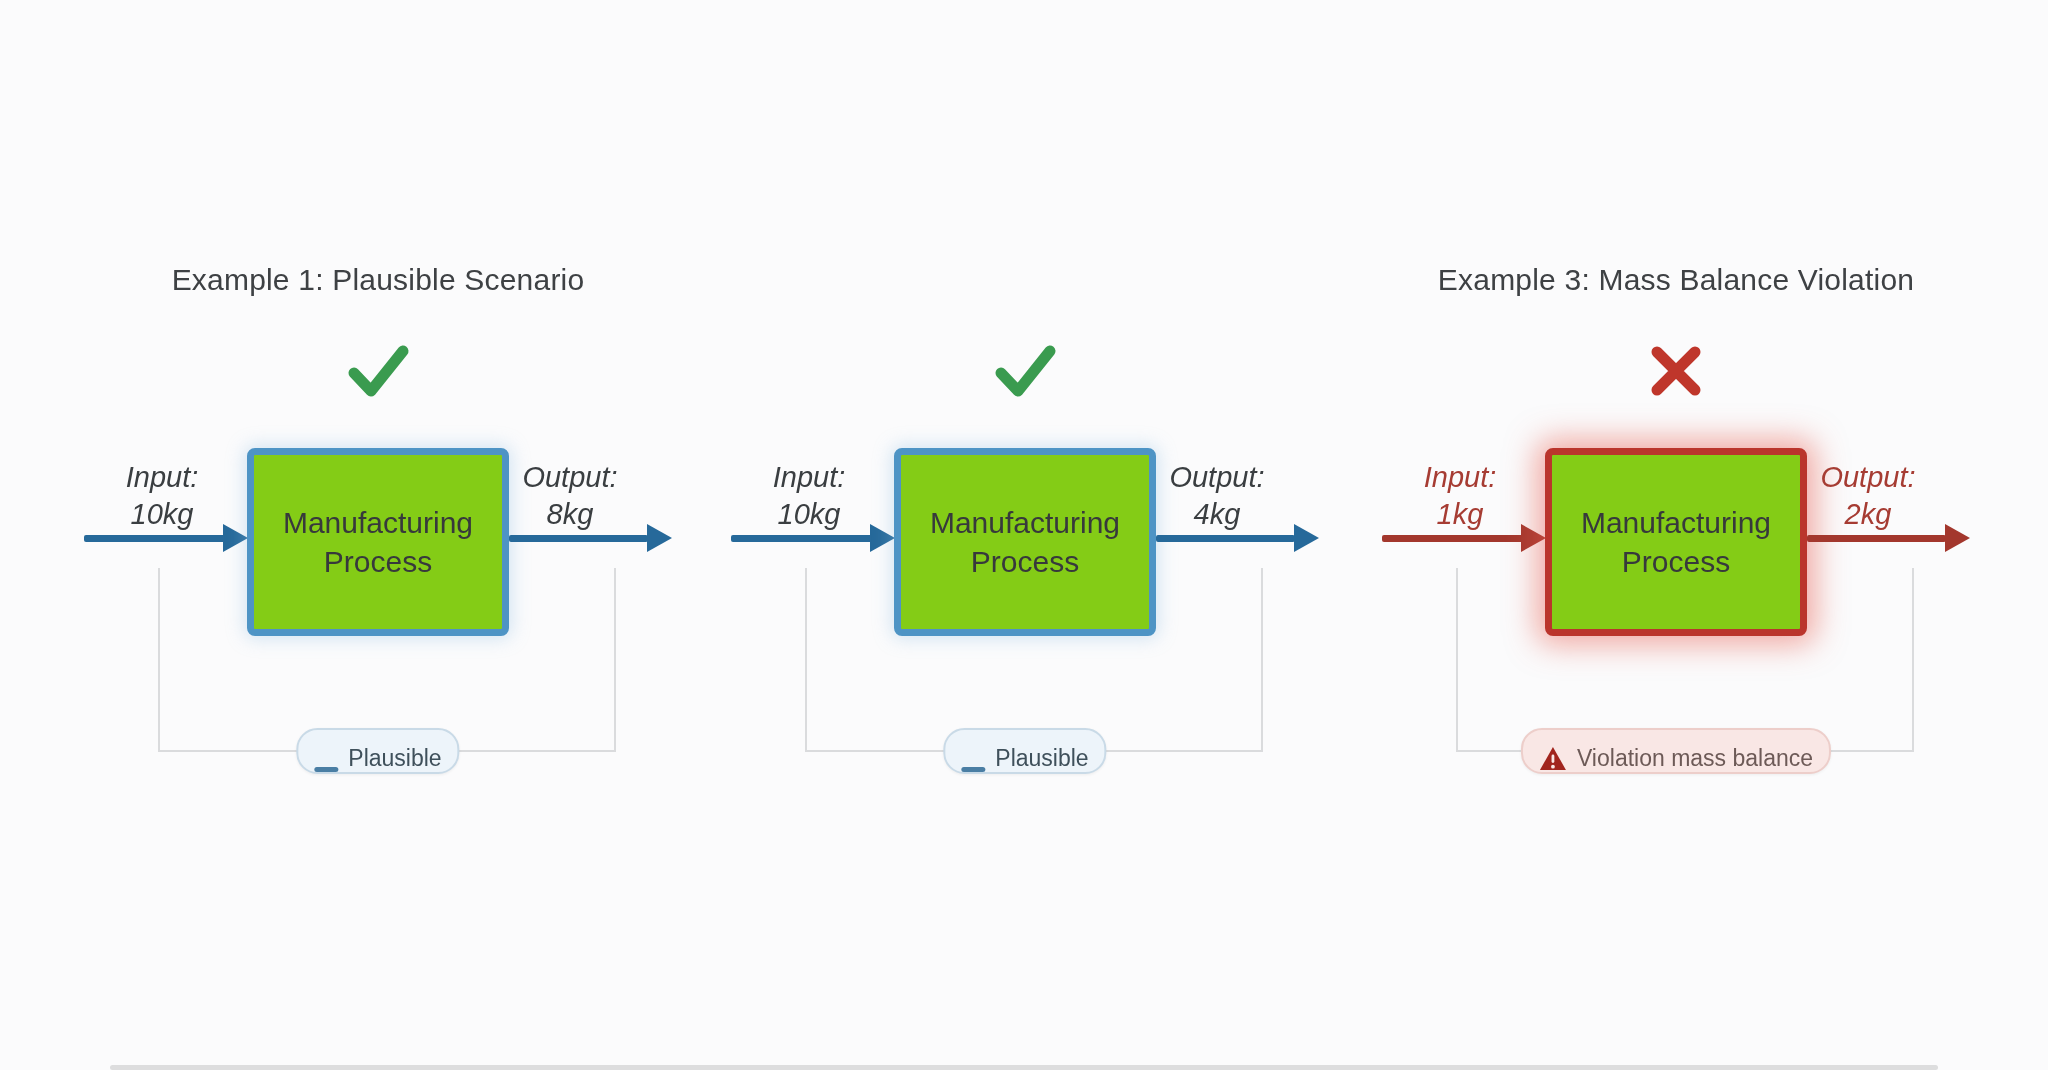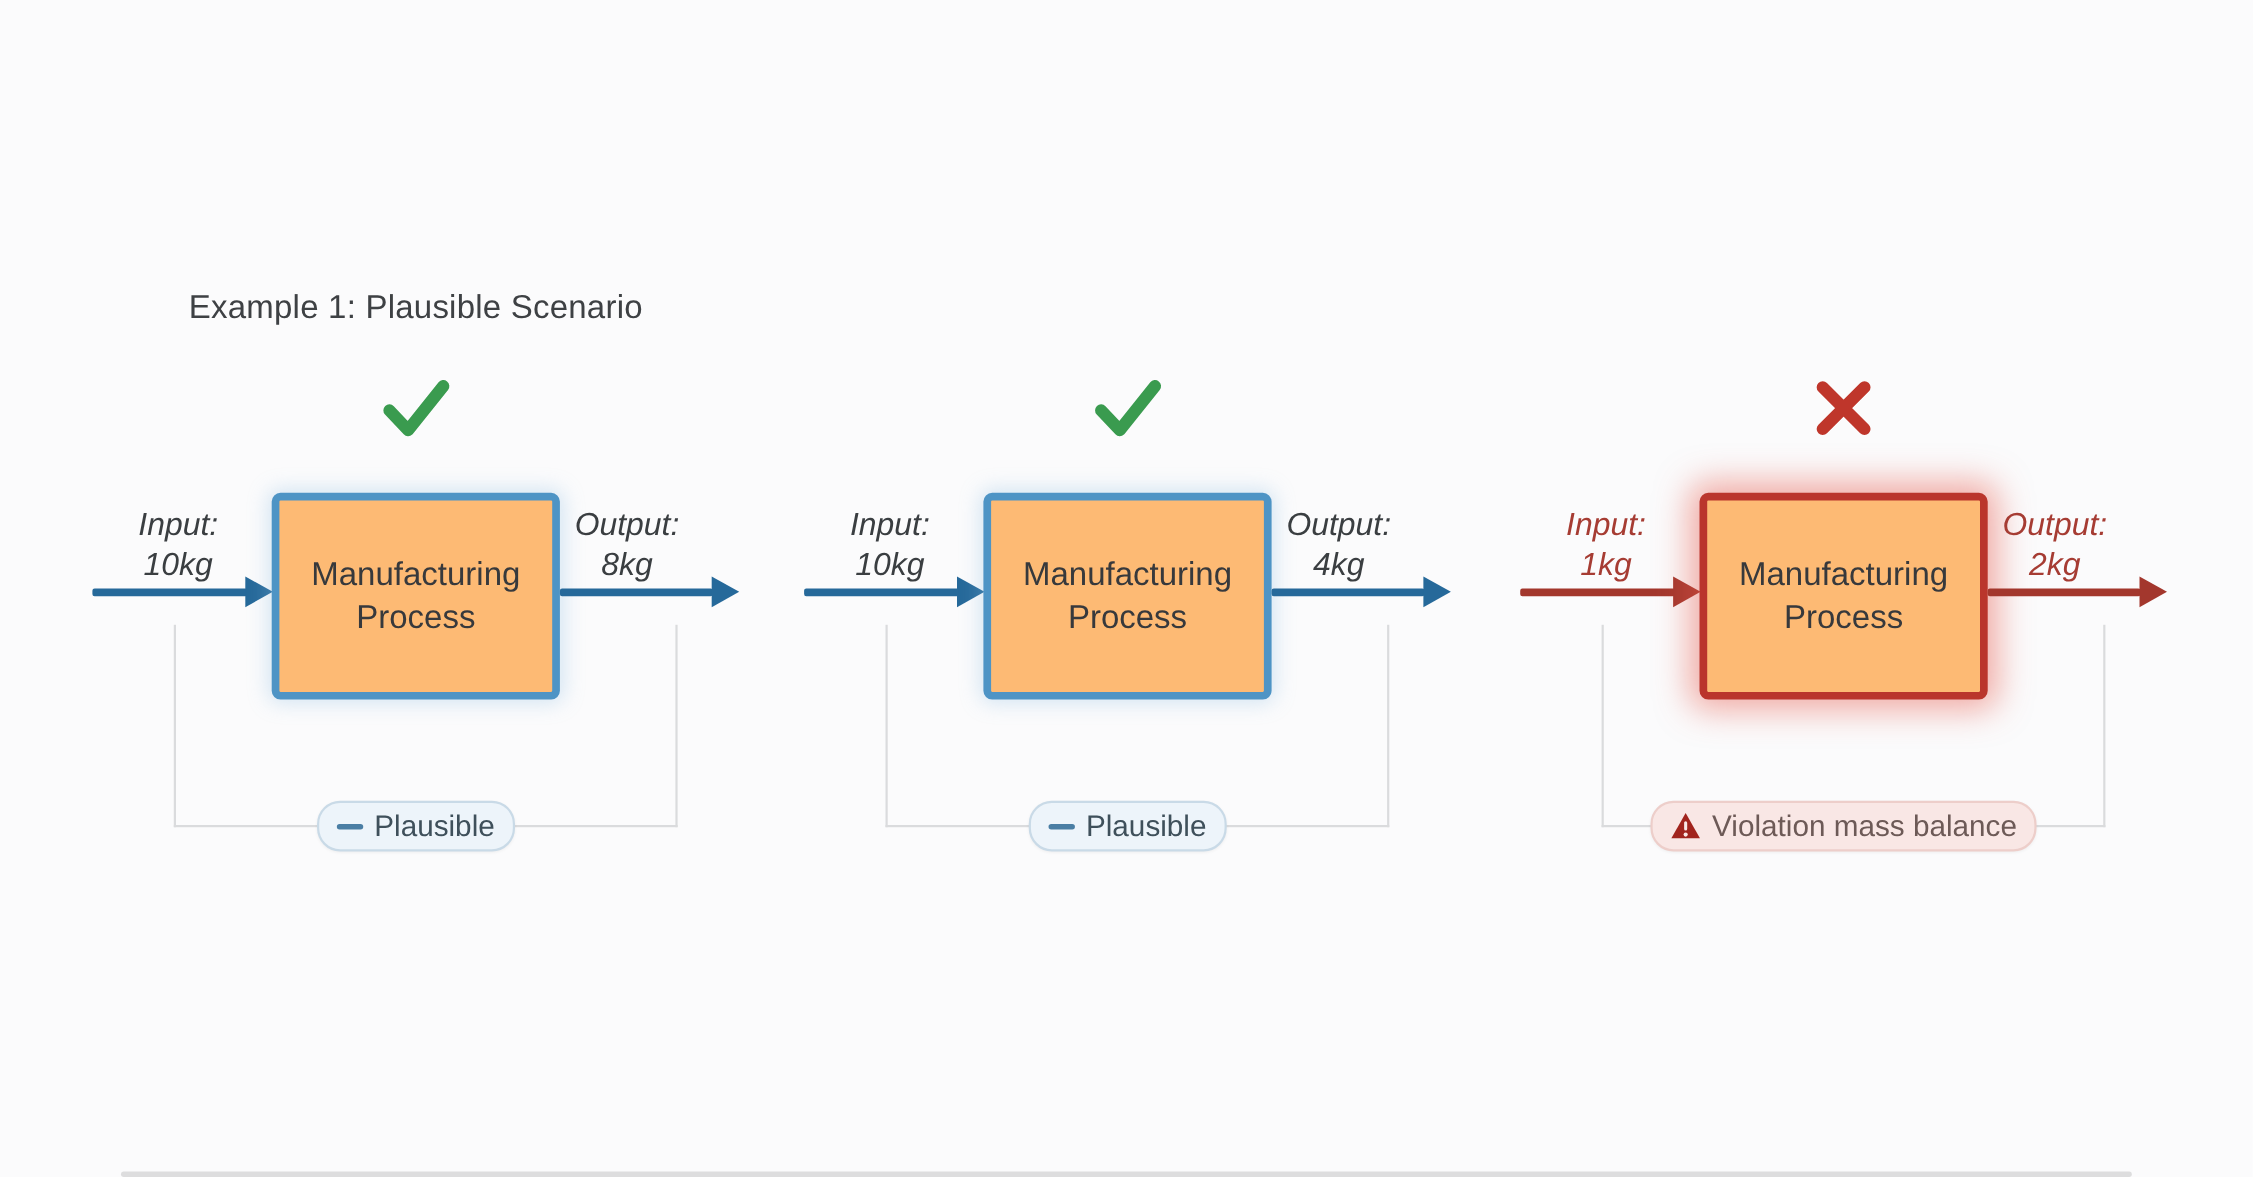--- a/index.html
+++ b/index.html
@@ -45,34 +45,34 @@
   .shaft.out { left:455px; width:139px; }
   .head { position:absolute; top:524px; width:0; height:0;
           border-top:14px solid transparent; border-bottom:14px solid transparent;
           border-left:25px solid var(--arrow); }
   .head.in  { left:169px; }
   .head.out { left:593px; }
 
   
   .process-box {
     position:absolute; left:193px; top:448px; width:262px; height:188px;
-    box-sizing:border-box; background:#fdba74;
+    box-sizing:border-box; background:#84cc16;
     border:7px solid var(--box-border); border-radius:8px;
     box-shadow:var(--glow);
     display:flex; flex-direction:column; align-items:center; justify-content:center;
     font-size:30px; line-height:39px; color:#37393c; text-align:center;
   }
 
   
   .badge {
     position:absolute; top:728px; left:50%; transform:translateX(-50%);
     height:46px; box-sizing:border-box; padding:0 16px;
-    display:inline-flex; align-items:center; gap:10px; white-space:nowrap;
+    display:inline-flex; align-items:flex-end; gap:10px; white-space:nowrap;
     background:var(--badge-bg); border:2px solid var(--badge-border); border-radius:21px;
-    font-size:27px; color:var(--badge-text);
+    font-size:23px; color:var(--badge-text);
     box-shadow:0 1px 3px rgba(0,0,0,.06);
   }
   .dash { display:inline-block; width:24px; height:5px; background:#4a7ea4; border-radius:3px; }
 
   .bottom-line {
     position:absolute; bottom:0; left:110px; right:110px; height:5px;
     background:rgba(40,40,40,.14); border-radius:3px;
   }
 </style>
 </head>
@@ -147,20 +147,21 @@
     <div class="shaft out"></div>
     <div class="head out"></div>
 
     <div class="badge">
       <span class="dash"></span>
       <span>Plausible</span>
     </div>
   </div>
 
   <div class="example theme-red" style="left:1352px">
+    <div class="title">Example 3: Mass Balance Violation</div>
     <div class="status">
       <svg width="62" height="62" viewBox="0 0 62 62">
         <path d="M12 12 L50 50 M50 12 L12 50" fill="none" stroke="#bf362b" stroke-width="11" stroke-linecap="round"></path>
       </svg>
     </div>
 
     <div class="v-line v-left"></div>
     <div class="v-line v-right"></div>
     <div class="h-line"></div>
 

